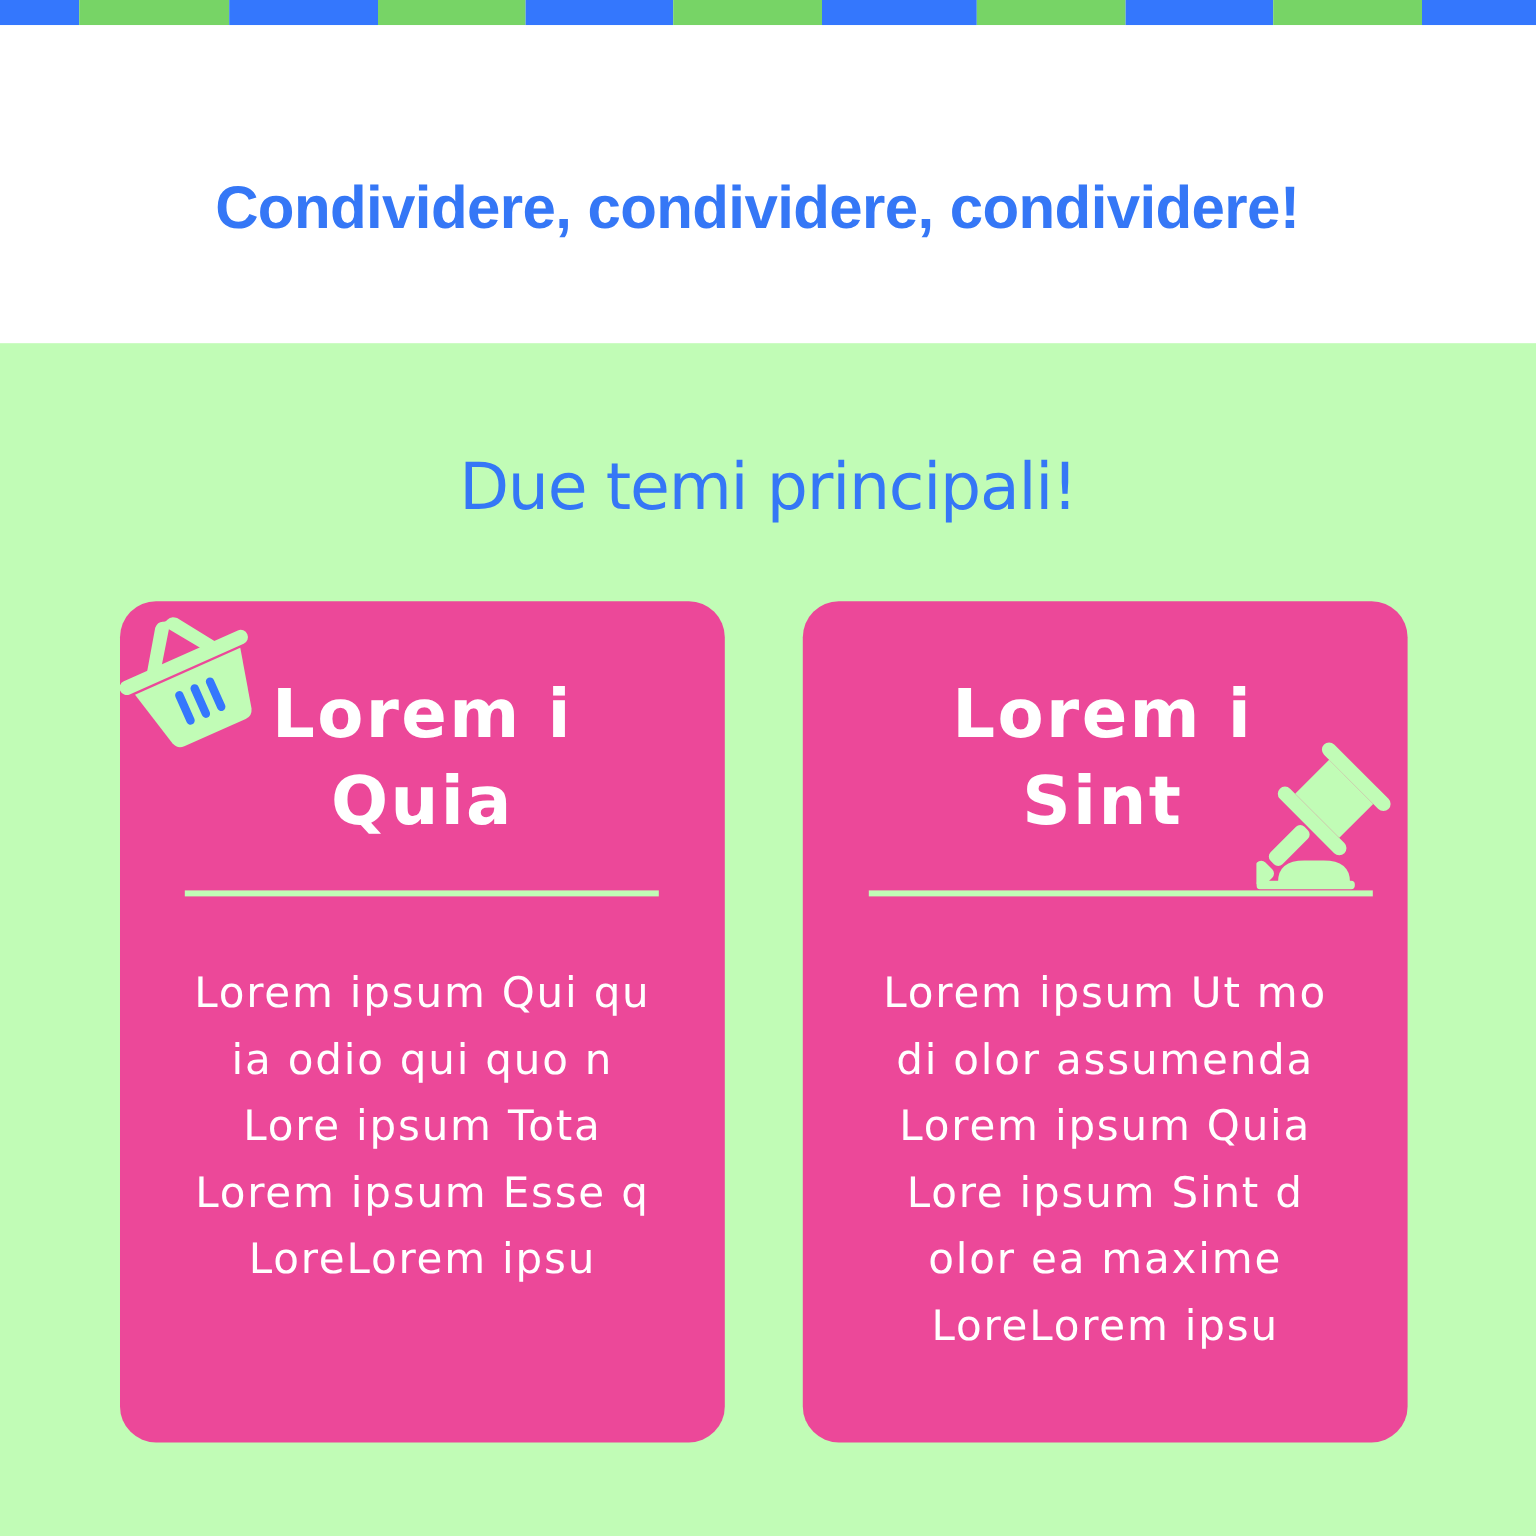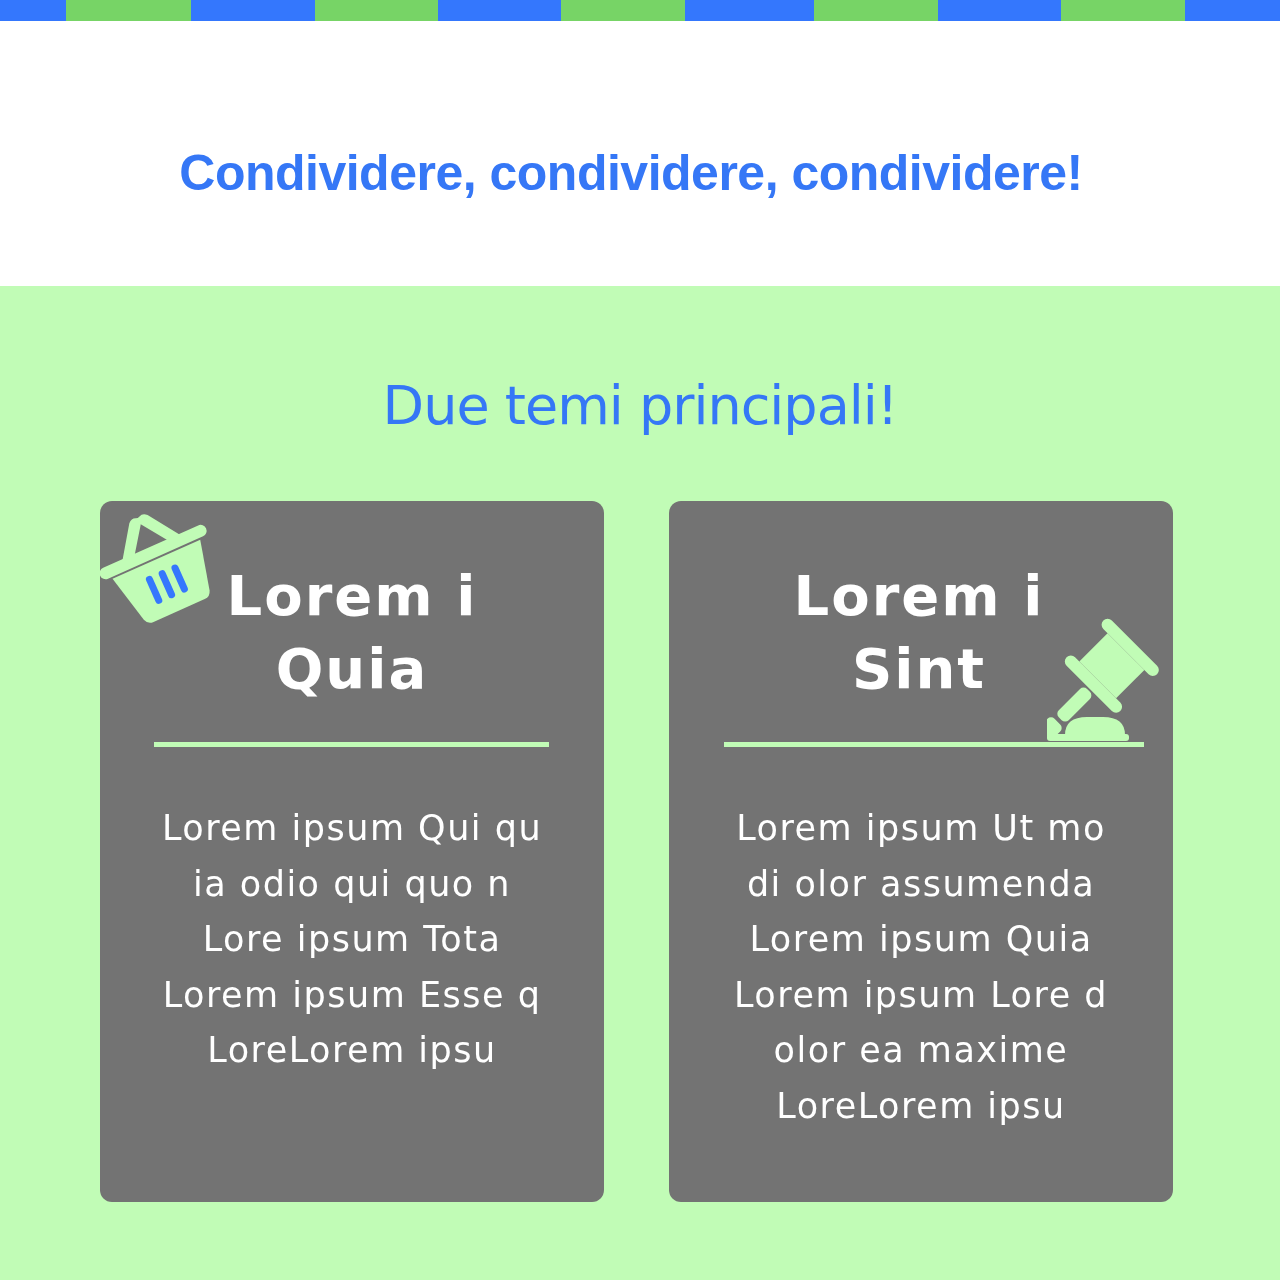--- a/index.html
+++ b/index.html
@@ -30,21 +30,21 @@
     }
     .subtitle {
       position: absolute; left: 0; top: 374px; width: 1280px;
       text-align: center; margin: 0;
       font-family: "DejaVu Sans", sans-serif;
       font-weight: normal; font-size: 54px; letter-spacing: -1px;
       color: #3577f6;
     }
     .card {
       position: absolute; top: 501px; width: 504px; height: 701px;
-      background: #737373; border-radius: 12px;
+      background: #ec4899; border-radius: 30px;
     }
     .card.left { left: 100px; }
     .card.right { left: 669px; }
     .card-title {
       position: absolute; left: 0; top: 58px; width: 504px;
       text-align: center; margin: 0;
       font-family: "DejaVu Sans", sans-serif;
       font-weight: bold; font-size: 56px; line-height: 73px;
       letter-spacing: 2px; color: #ffffff;
     }
@@ -137,17 +137,17 @@
         </g>
         <path d="M18 118 Q18 100 40 100 L56 100 Q78 100 78 118 Z"></path>
         <rect x="0" y="117" width="82" height="7" rx="3"></rect>
       </g>
     </svg>
   </span>
   <p class="card-body">
     <span class="line">Lorem ipsum Ut mo</span>
     <span class="line">di olor assumenda</span>
     <span class="line">Lorem ipsum Quia</span>
-    <span class="line">Lorem ipsum Lore d</span>
+    <span class="line">Lore ipsum Sint d</span>
     <span class="line">olor ea maxime</span>
     <span class="line">LoreLorem ipsu</span>
   </p>
 </div>
 
 </body></html>

